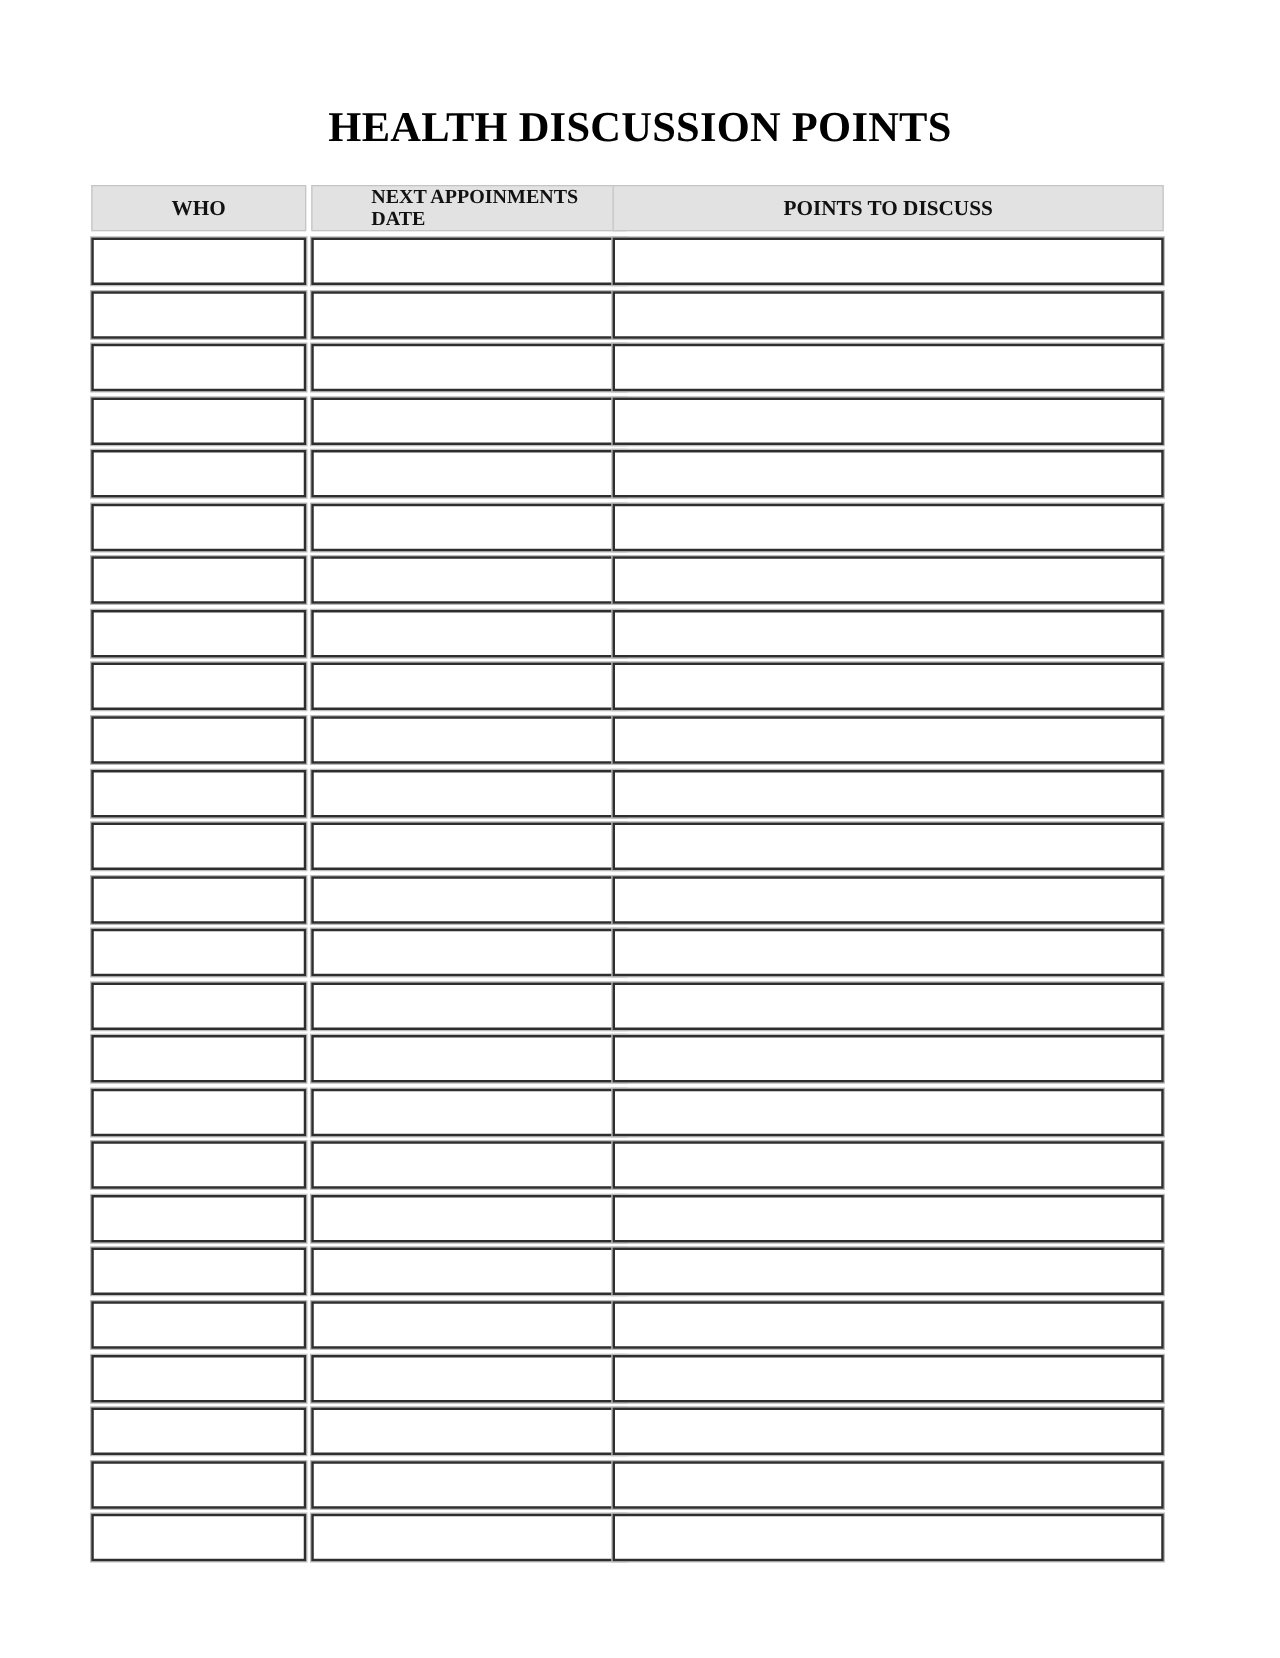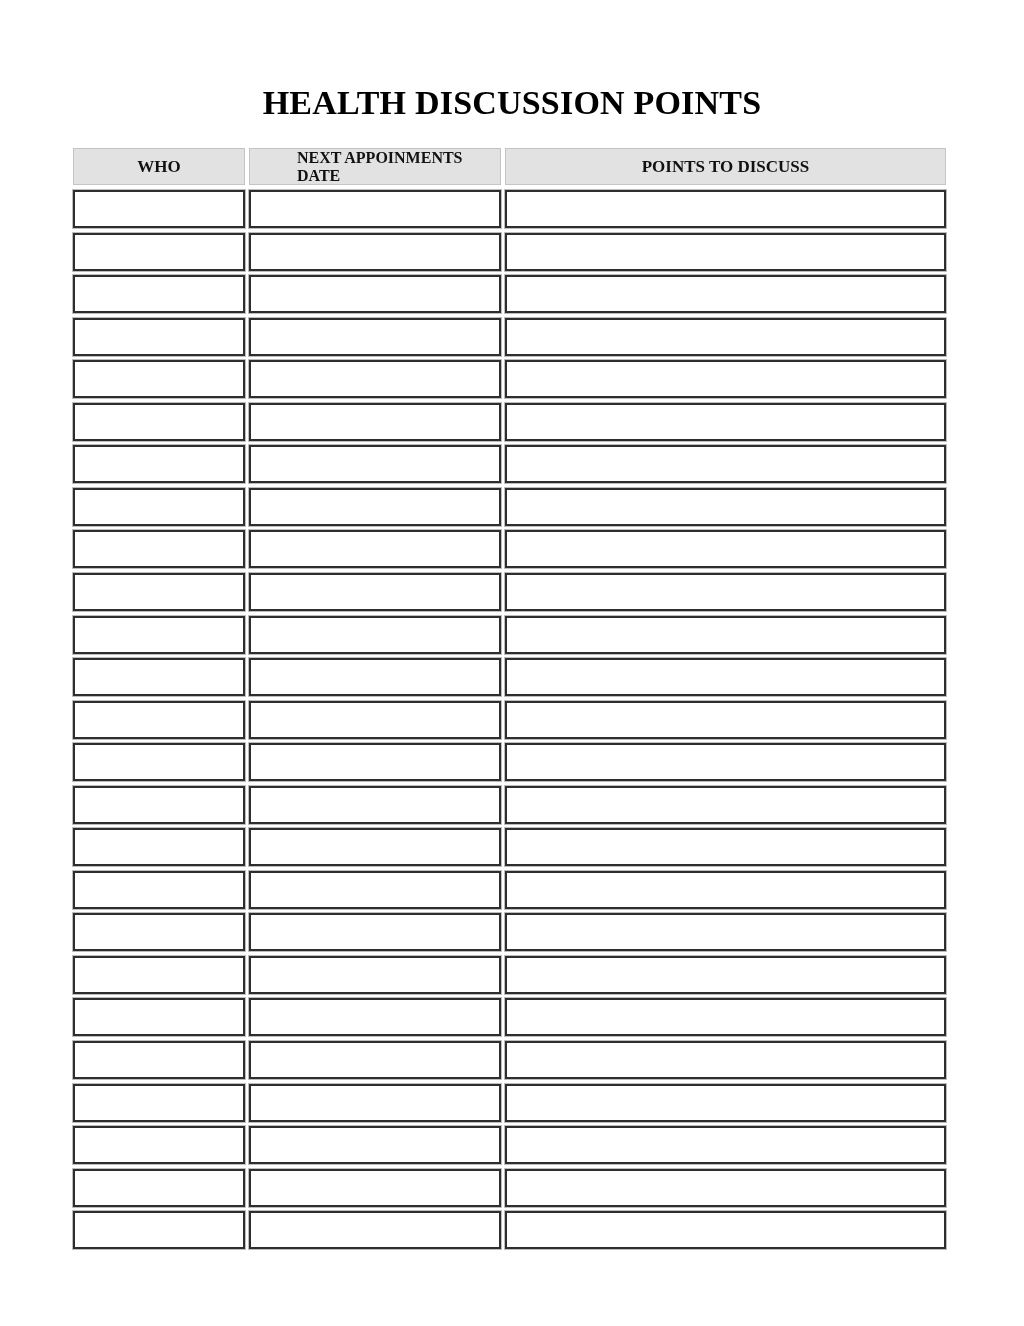--- a/index.html
+++ b/index.html
@@ -40,21 +40,21 @@
       height: 38px;
     }
     .cell {
       box-sizing: border-box;
       position: absolute;
       top: 0;
       height: 38px;
     }
     .c1 { left: 0; width: 172px; }
     .c2 { left: 176px; width: 252px; }
-    .c3 { left: 432px; width: 441px; }
+    .c3 { left: 417px; width: 441px; }
     .head .cell {
       background: #e2e2e2;
       border: 1px solid #c4c4c4;
       height: 37px;
       display: flex;
       align-items: center;
       justify-content: center;
       font-weight: bold;
       font-size: 17px;
       color: #111;

